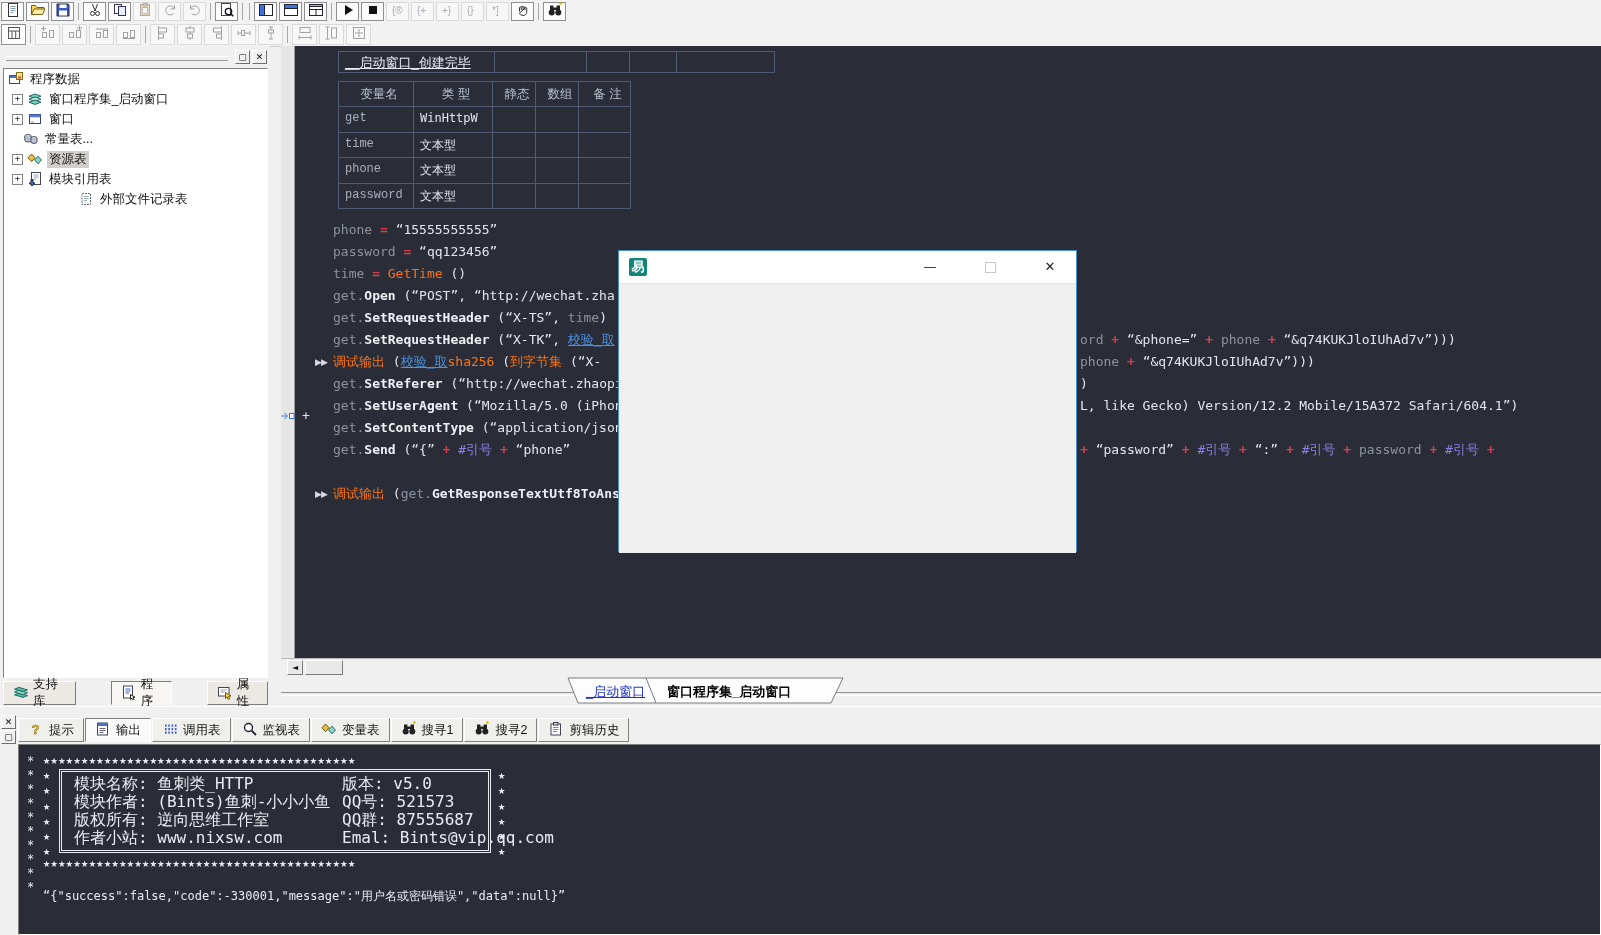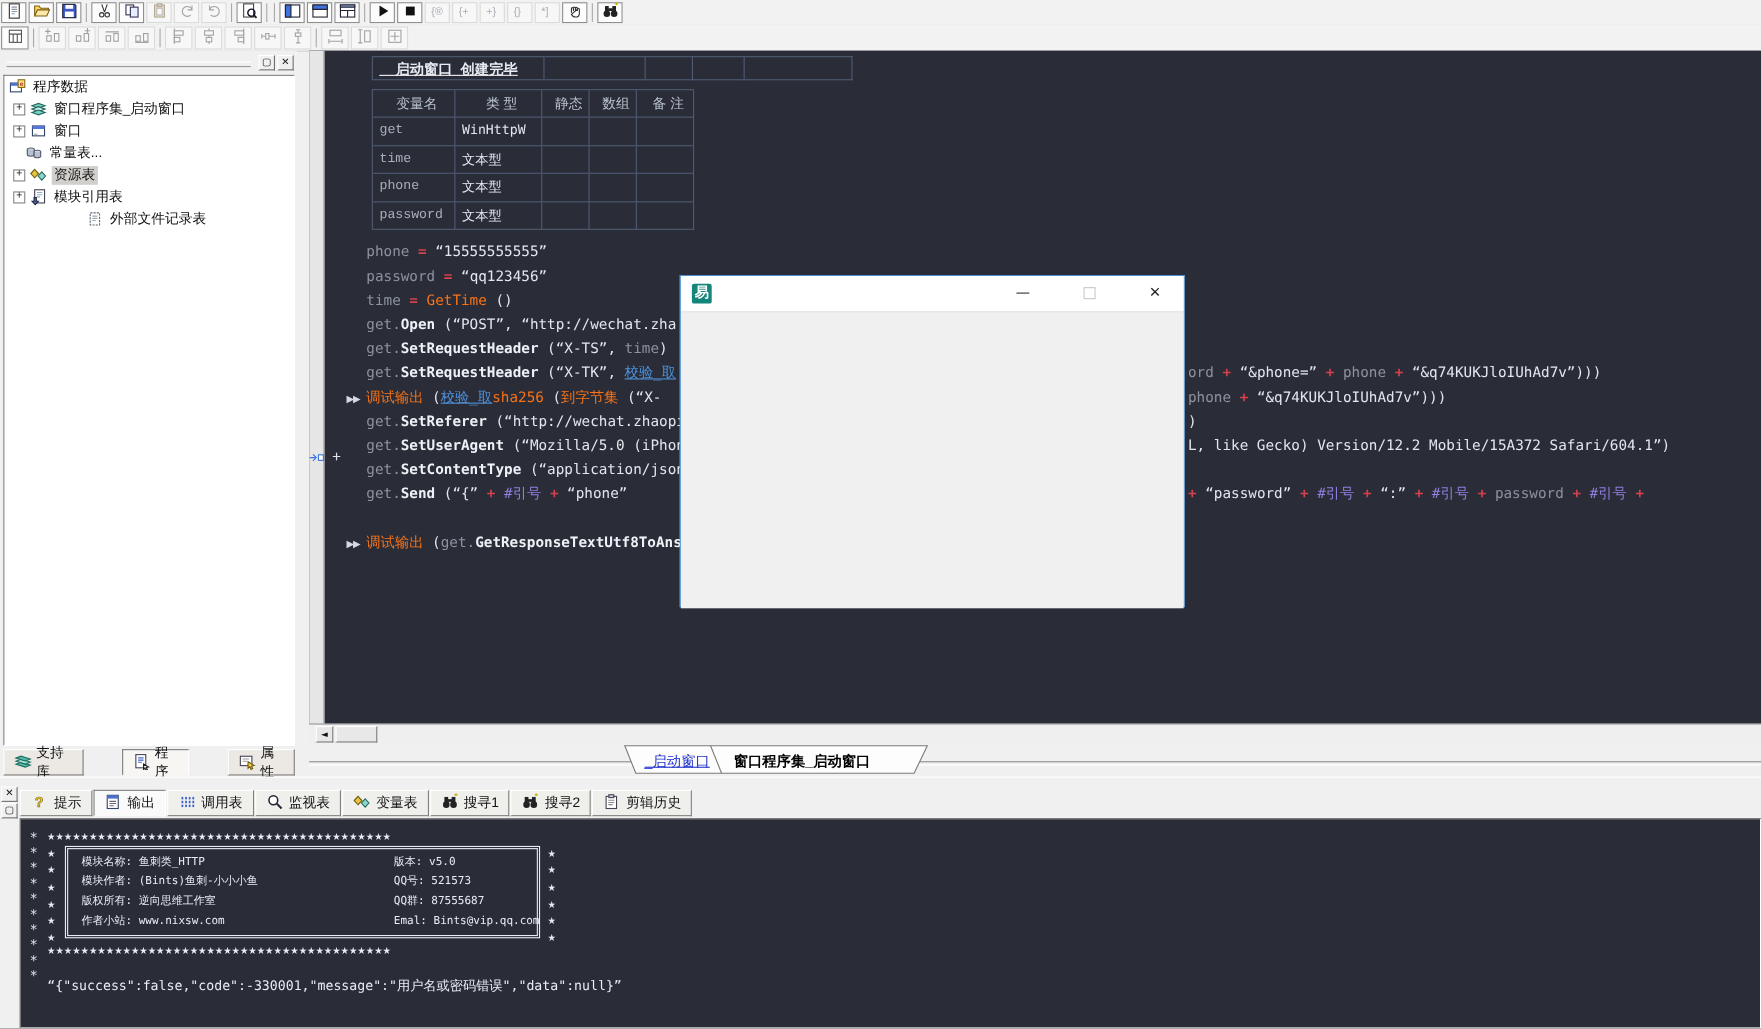--- a/index.html
+++ b/index.html
@@ -32,21 +32,21 @@
   #lp-tabs{position:absolute;left:3px;bottom:2px;height:24px;display:flex;gap:33px;}
   .lp-tab{display:flex;align-items:center;gap:4px;padding:1px 9px;margin-right:2px;background:#ece9e4;
           border:1px solid;border-color:#fff #7d7d7d #7d7d7d #fff;font-size:12.5px;}
   .lp-tab.active{background:#f7f6f3;border-color:#7d7d7d #fff #f7f6f3 #7d7d7d;}
   
   #editor{position:absolute;left:281px;top:46px;width:1320px;height:612px;background:#2a2d38;overflow:hidden;}
   #gutter{position:absolute;left:0;top:0;width:13px;height:612px;background:#e6e6e6;border-right:1px solid #9a9a9a;}
   .ev-row{position:absolute;display:flex;height:22px;}
   .ev-cell{border:1px solid #4f5b73;border-left:none;box-sizing:border-box;height:22px;}
   .ev-cell:first-child{border-left:1px solid #4f5b73;}
-  #event-name{color:#e8ebf1;font-weight:bold;font-size:13px;padding:2px 6px 0;text-decoration:underline;white-space:nowrap;}
+  #event-name{color:#e8ebf1;font-weight:normal;font-size:13px;padding:2px 6px 0;text-decoration:underline;white-space:nowrap;}
   #var-table{position:absolute;display:grid;border-left:1px solid #4f5b73;border-top:1px solid #4f5b73;}
   .vt-cell{border-right:1px solid #4f5b73;border-bottom:1px solid #4f5b73;box-sizing:border-box;
            padding:4px 0 0 6px;font-size:12.5px;white-space:nowrap;overflow:hidden;}
   .vt-head{color:#b9c2d0;text-align:center;}
   .vt-name{color:#a9b0bc;font-family:Liberation Mono, monospace;font-size:12px;}
   .vt-type{color:#e3e6ec;font-family:"DejaVu Sans Mono",monospace;font-size:12px;}
   .code-line{position:absolute;white-space:pre;font:13px/18px "DejaVu Sans Mono","DejaVu Sans",monospace;}
   .tok-g{color:#8d939e;}  .tok-w{color:#e3e6ec;}  .tok-m{color:#eef1f5;font-weight:bold;}
   .tok-r{color:#d5404d;font-weight:bold;}  .tok-b{color:#f97316;}
   .tok-bu{color:#4e90d9;text-decoration:underline;}  .tok-p{color:#8f7fe0;}
@@ -74,21 +74,21 @@
   .out-tab.active{background:#fafafa;border-color:#808080 #fff #fafafa #808080;}
   #output-content{position:absolute;left:18px;top:744px;width:1583px;height:191px;background:#2a2d38;
                   border:1px solid;border-color:#808080 #fff #fff #808080;box-sizing:border-box;overflow:hidden;
                   font-family:"DejaVu Sans Mono","DejaVu Sans",monospace;color:#e9ecf2;}
   .abs{position:absolute;white-space:pre;}
   #out-gutter{left:8px;top:9px;font-size:12px;line-height:14px;}
   .star-line{left:24px;font-size:12px;letter-spacing:0.4px;}
   .star-col{font-size:12px;line-height:15.3px;}
   #module-box{position:absolute;left:40px;top:24px;width:432px;height:84px;border:3px double #e9ecf2;box-sizing:border-box;
               padding:3px 0 0 12px;}
-  .mb-row{display:flex;font-size:10px;line-height:18px;white-space:pre;gap:16px;}
+  .mb-row{display:flex;font-size:16px;line-height:18px;white-space:pre;}
   .mb-left{width:268px;flex:none;}
   .out-text{left:24px;font-size:12px;}
   
   #run-window{position:absolute;left:618px;top:250px;width:459px;height:302px;background:#f0f0f0;
               border:1px solid #4a8fd0;box-sizing:border-box;z-index:50;}
   #rw-title{position:absolute;left:0;top:0;width:100%;height:32px;background:#fff;}
   #rw-icon{position:absolute;left:10px;top:7px;width:18px;height:18px;background:#13857a;color:#fff;
            font:bold 13px/18px "DejaVu Sans",sans-serif;text-align:center;border-radius:2px;}
   .rw-btn{position:absolute;top:0;width:46px;height:32px;text-align:center;line-height:32px;
           font:13px/32px "DejaVu Sans",sans-serif;color:#222;}

